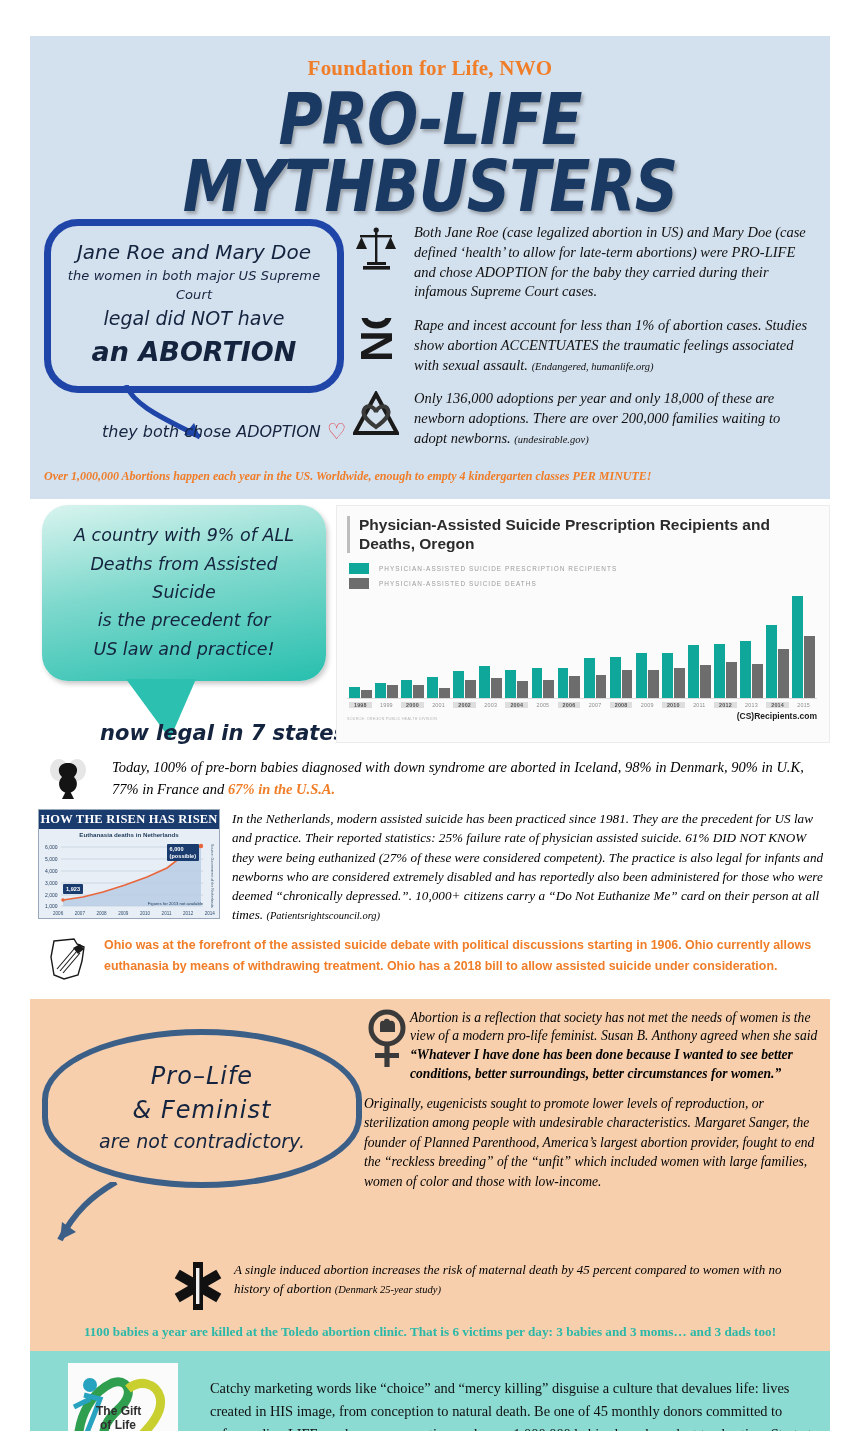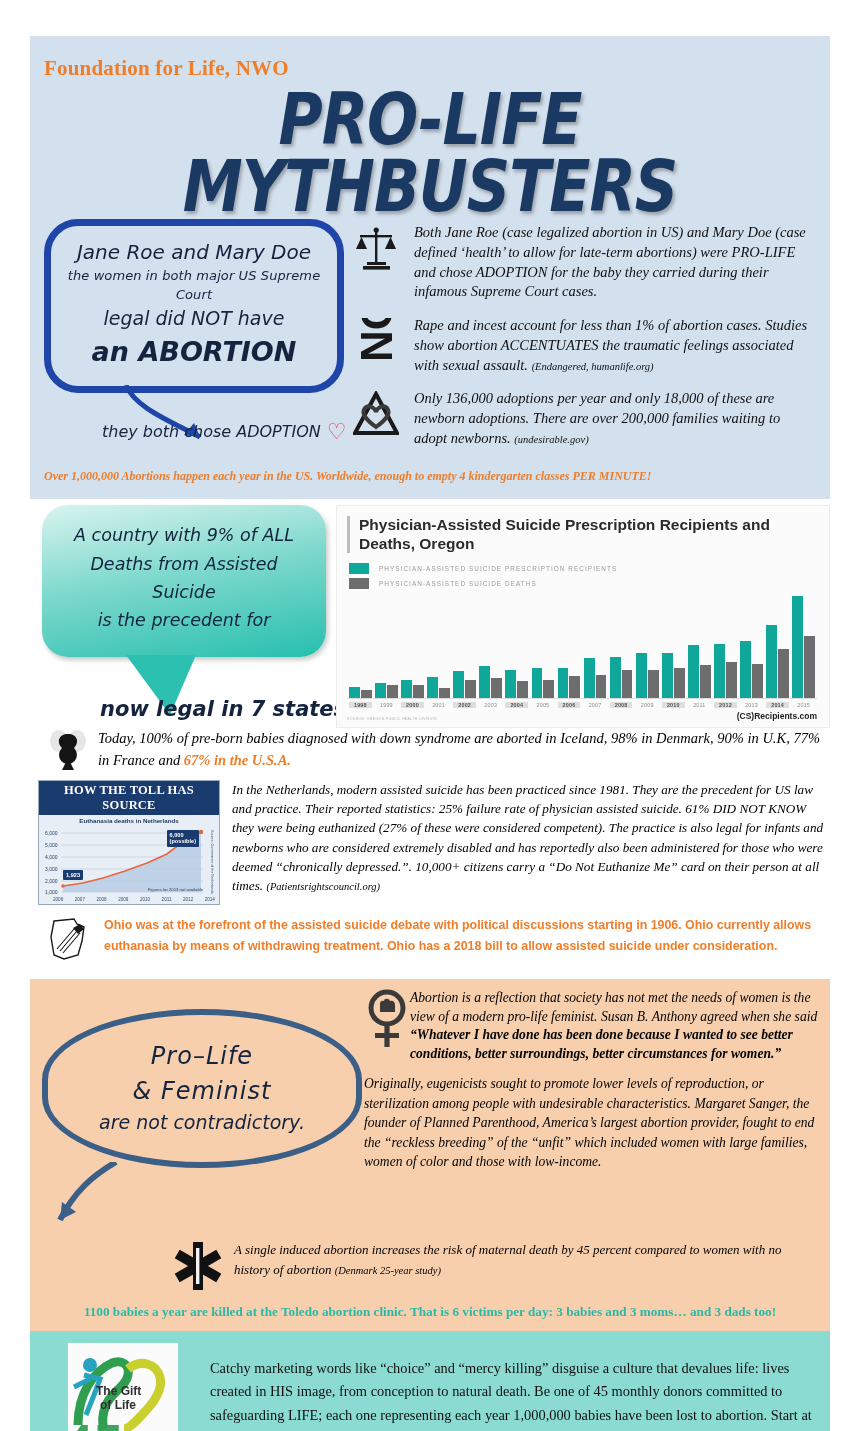--- a/index.html
+++ b/index.html
@@ -9,21 +9,21 @@
     background:#ffffff;
     font-family:"Liberation Serif", serif;
     position:relative;
     overflow:hidden;
   }
   .page { position:absolute; left:30px; top:36px; width:800px; }
 
   
   .sec-blue { background:#d3e0ee; padding:12px 14px 6px 14px; position:relative; }
   .brandline {
-    color:#f07d28; font-weight:bold;
+    text-align:center; color:#f07d28; font-weight:bold;
     font-size:21px; letter-spacing:.2px; font-family:"Liberation Serif", serif;
     margin:8px 0 0 0;
   }
   .bigtitle {
     text-align:center; color:#1b3a63;
     font-family:"DejaVu Sans", sans-serif;
     font-weight:bold; font-style:italic;
     font-size:58px; line-height:.95;
     letter-spacing:-1px;
     transform:scaleY(1.22) scaleX(1.04);
@@ -119,21 +119,21 @@
     flex:1; text-align:center;
     font-family:"Liberation Sans", sans-serif; font-size:5.4px;
     color:#8c8c8c; letter-spacing:.2px;
   }
   .xlab.hi { background:#dedede; color:#555; font-weight:bold; }
   .ch-foot { display:flex; justify-content:space-between; align-items:flex-end; margin-top:3px; }
   .ch-src { font-family:"Liberation Sans", sans-serif; font-size:3.6px; color:#b4b4b4; letter-spacing:.3px; }
   .ch-brand { font-family:"Liberation Sans", sans-serif; font-size:8.5px; font-weight:bold; color:#1b1b1b; }
 
   
-  .ds-row { display:flex; gap:10px; align-items:flex-start; margin:0 0 6px 18px; }
+  .ds-row { display:flex; gap:24px; align-items:flex-start; margin:14px 0 6px 18px; }
   .ds-row p { margin:0; font-style:italic; font-size:14.5px; line-height:1.5; }
   .hl-orange { color:#f07d28; font-weight:bold; }
 
   
   .nl-row { display:flex; gap:12px; margin:4px 0 4px 8px; }
   .nl-thumb { width:182px; flex:0 0 182px; }
   .nl-row p { margin:0; font-style:italic; font-size:13.2px; line-height:1.46; }
 
   .toll-card { width:182px; border:1px solid #9aa8bb; background:#e8eef6; }
   .toll-head {
@@ -262,20 +262,21 @@
   </div>
 
   <div class="sec-white">
 
     <div class="s2-top">
       <div class="s2-left">
         <div class="teal-bubble">
           <div class="hand">A country with 9% of ALL</div>
           <div class="hand">Deaths from Assisted Suicide</div>
           <div class="hand">is the precedent for</div>
+          <div class="hand">US law and practice!</div>
         </div>
         <div style="position:relative;height:62px;">
           <svg width="280" height="62" style="position:absolute;left:84px;top:-2px;">
             <path d="M0,0 L70,0 L44,60 Z" fill="#2cc0b0"></path>
           </svg>
           <div class="nowlegal">now legal in 7 states!</div>
         </div>
       </div>
 
       <div class="chart-card">
@@ -402,21 +403,21 @@
           <path d="M20,6 C29,6 32,14 26,20 C32,26 28,36 20,36 Z" fill="#141414"></path>
           <path d="M18,34 L14,42 L26,42 L22,34 Z" fill="#141414"></path>
         </svg>
       </span>
       <p><span>Today, 100% of pre-born babies diagnosed with down syndrome are aborted in Iceland, 98% in Denmark, 90% in U.K, 77% in France and </span><span class="hl-orange">67% in the U.S.A.</span></p>
     </div>
 
     <div class="nl-row">
       <div class="nl-thumb">
         <div class="toll-card">
-          <div class="toll-head">HOW THE TOLL HAS SOURCE</div>
+          <div class="toll-head">HOW THE RISEN HAS RISEN</div>
           <div class="toll-sub">Euthanasia deaths in Netherlands</div>
           <div class="toll-plot">
             <svg width="174" height="70" viewBox="0 0 174 70">
               <g font-family="Liberation Sans, sans-serif" font-size="5" fill="#24405f">
                 <text x="2" y="9">6,000</text>
                   <text x="2" y="21">5,000</text>
                 <text x="2" y="33">4,000</text>
                   <text x="2" y="45">3,000</text>
                 <text x="2" y="57">2,000</text>
                   <text x="2" y="68">1,000</text>

